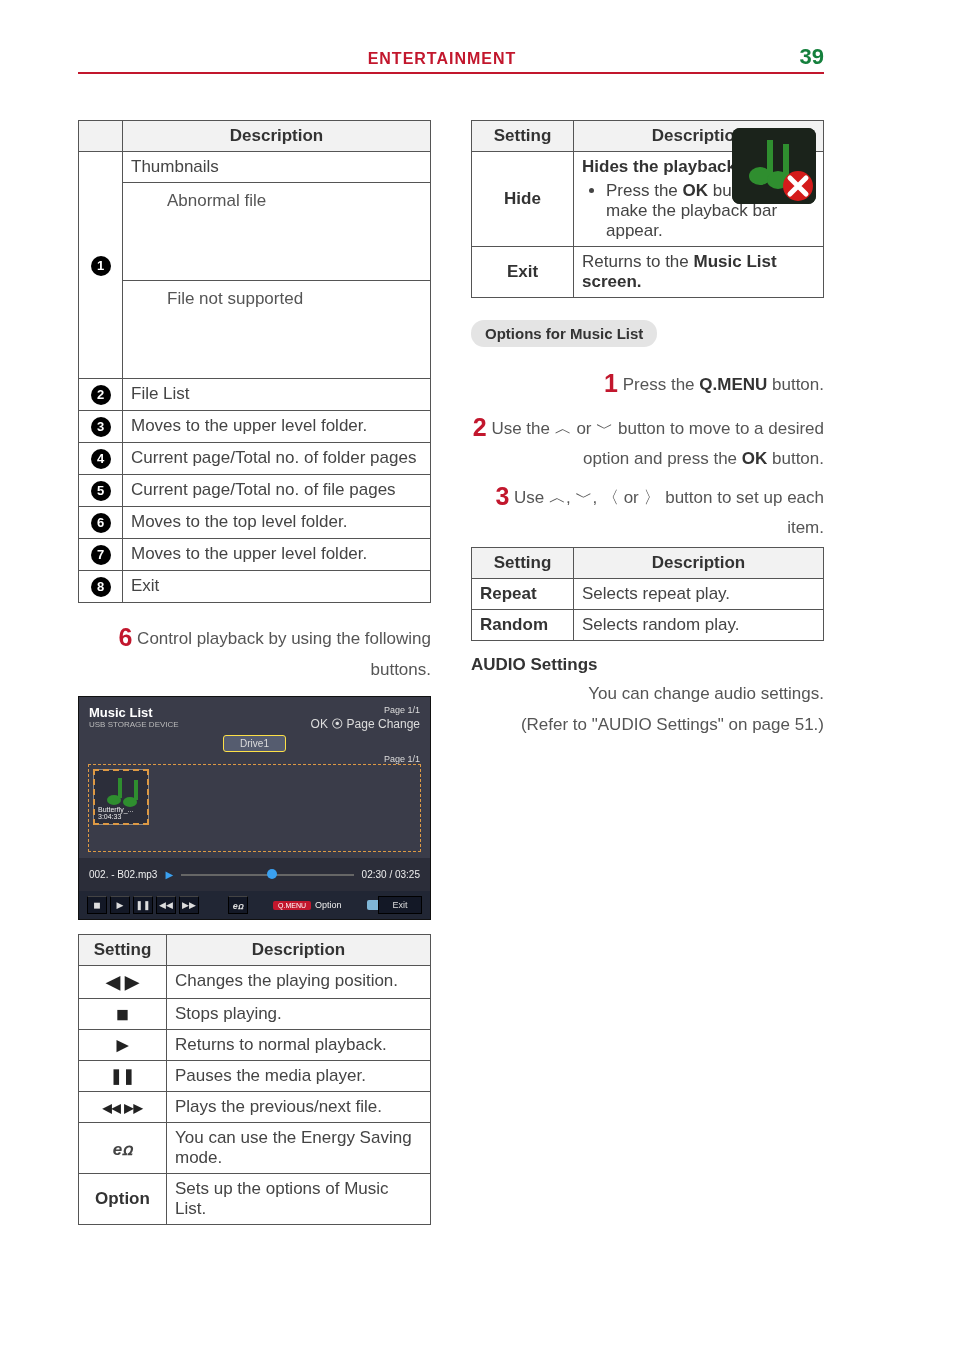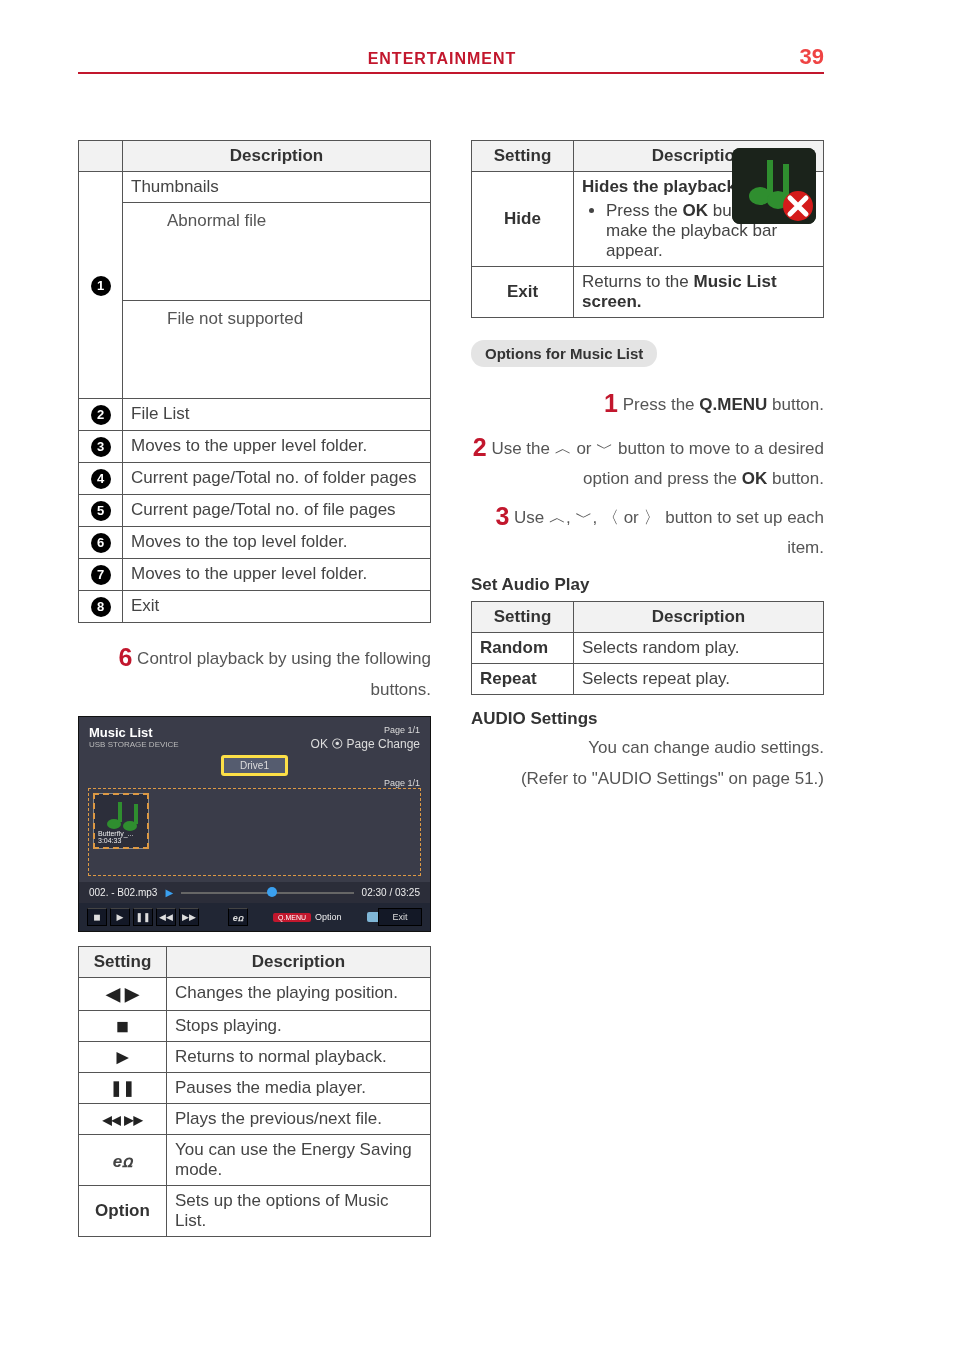--- a/index.html
+++ b/index.html
@@ -26,30 +26,29 @@
     font-size: 16px;
     letter-spacing: 1px;
     margin-right: 18px;
   }
   .page-num {
     position: absolute;
     top: 44px;
     right: 130px;
     font-weight: bold;
     font-size: 22px;
-    color: #ef4444;
+    color: #15803d;
   }
   .content {
     position: absolute;
     top: 120px;
     left: 78px;
     right: 130px;
     display: flex;
     gap: 40px;
-    margin-top: 20px;
   }
   .col { flex: 1; }
   table {
     width: 100%;
     border-collapse: collapse;
     font-size: 17px;
   }
   table th, table td {
     border: 1px solid #555;
     padding: 5px 8px;
@@ -105,35 +104,35 @@
     background: #3a3c49;
     color: #ddd;
     font-size: 11px;
     border: 1px solid #111;
     position: relative;
   }
   .pb-header { display:flex; align-items:flex-start; justify-content:space-between; padding:8px 10px 0 10px; }
   .pb-title { font-weight:bold; font-size:13px; color:#fff; }
   .pb-sub { font-size:8px; color:#bbb; }
   .pb-drive-row { text-align:center; padding:4px 0 12px 0; position:relative; }
-  .pb-drive { display:inline-block; background:#555c6f; border:3px solid #fde047; border-radius:3px; padding:2px 16px; font-size:10px; }
+  .pb-drive { display:inline-block; background:#555c6f; border:1px solid #fde047; border-radius:3px; padding:2px 16px; font-size:10px; }
   .pb-pagefile { position:absolute; right:10px; bottom:0; font-size:9px; }
   .pb-grid {
     margin: 0 9px 6px 9px;
     border: 1px dashed #d94; padding:4px; min-height:88px;
     display:flex; gap:6px;
   }
   .pb-item {
     width:56px; height:56px; border:1px solid #888; background:#2c2e3a;
     position:relative;
   }
   .pb-item-border { outline:2px dashed #d94; outline-offset:-2px; }
   .pb-item-meta { position:absolute; left:4px; bottom:4px; font-size:7px; color:#eee;}
   .pb-now {
-    margin:0; padding:5px 10px; background:#2b2d39;
+    margin:0; padding:11px 10px; background:#2b2d39;
     display:flex; align-items:center; 
     font-size:10px; color:#eee;
   }
   .pb-scrub { flex:1; margin:0 8px; height:2px; background:#666; position:relative; }
   .pb-scrub::after { content:''; position:absolute; left:50%; top:-5px; width:10px; height:10px; background:#3aa0f0; border-radius:5px; }
   .pb-buttons {
     background:#212634; padding:5px 8px; display:flex; align-items:center; gap:3px; position:relative;
   }
   .pb-btn { width:20px; height:18px; background:#131826; border:1px solid #000; border-top-color:#444; color:#ddd; font-size:9px; display:flex; align-items:center; justify-content:center; }
   .pb-btn-lone { margin-left:26px; }
@@ -383,34 +382,33 @@
     </p>
     <p class="step-text">
       <span class="step-num">2</span>
       <span>Use the </span><span class="navsym">︿</span><span> or </span><span class="navsym">﹀</span><span> button to move to a desired option and press the </span><span class="bold">OK</span><span> button.</span>
     </p>
     <p class="step-text">
       <span class="step-num">3</span>
       <span>Use </span><span class="navsym">︿</span><span>, </span><span class="navsym">﹀</span><span>, </span><span class="navsym">〈</span><span> or </span><span class="navsym">〉</span><span> button to set up each item.</span>
     </p>
 
-    <div class="sub-head">Set Audio Play</div>
     <table>
       <tbody>
           <tr>
         <th class="narrow3">Setting</th>
         <th>Description</th>
       </tr>
       <tr>
+        <td class="bold">Repeat</td>
+        <td>Selects repeat play.</td>
+      </tr>
+      <tr>
         <td class="bold">Random</td>
         <td>Selects random play.</td>
-      </tr>
-      <tr>
-        <td class="bold">Repeat</td>
-        <td>Selects repeat play.</td>
       </tr>
     </tbody>
       </table>
 
     <div class="sub-head">AUDIO Settings</div>
     <p class="step-text" style="margin-top:2px">You can change audio settings.</p>
     <p class="step-text" style="margin-top:2px">(Refer to "AUDIO Settings" on page 51.)</p>
   </div>
 </div>
 

